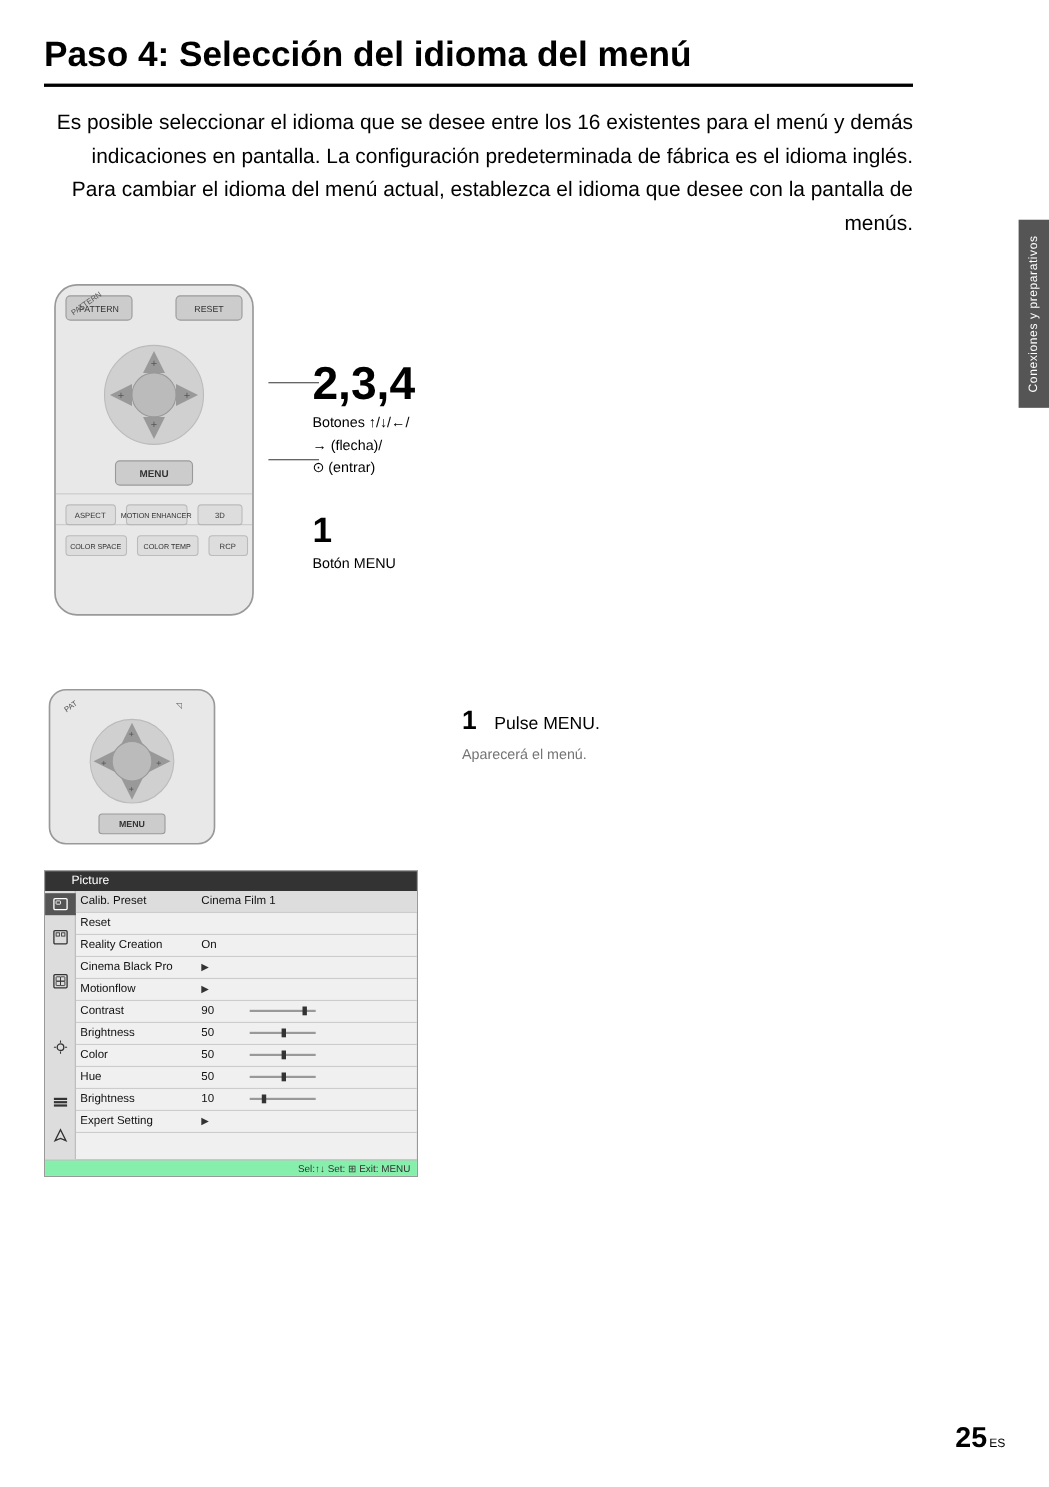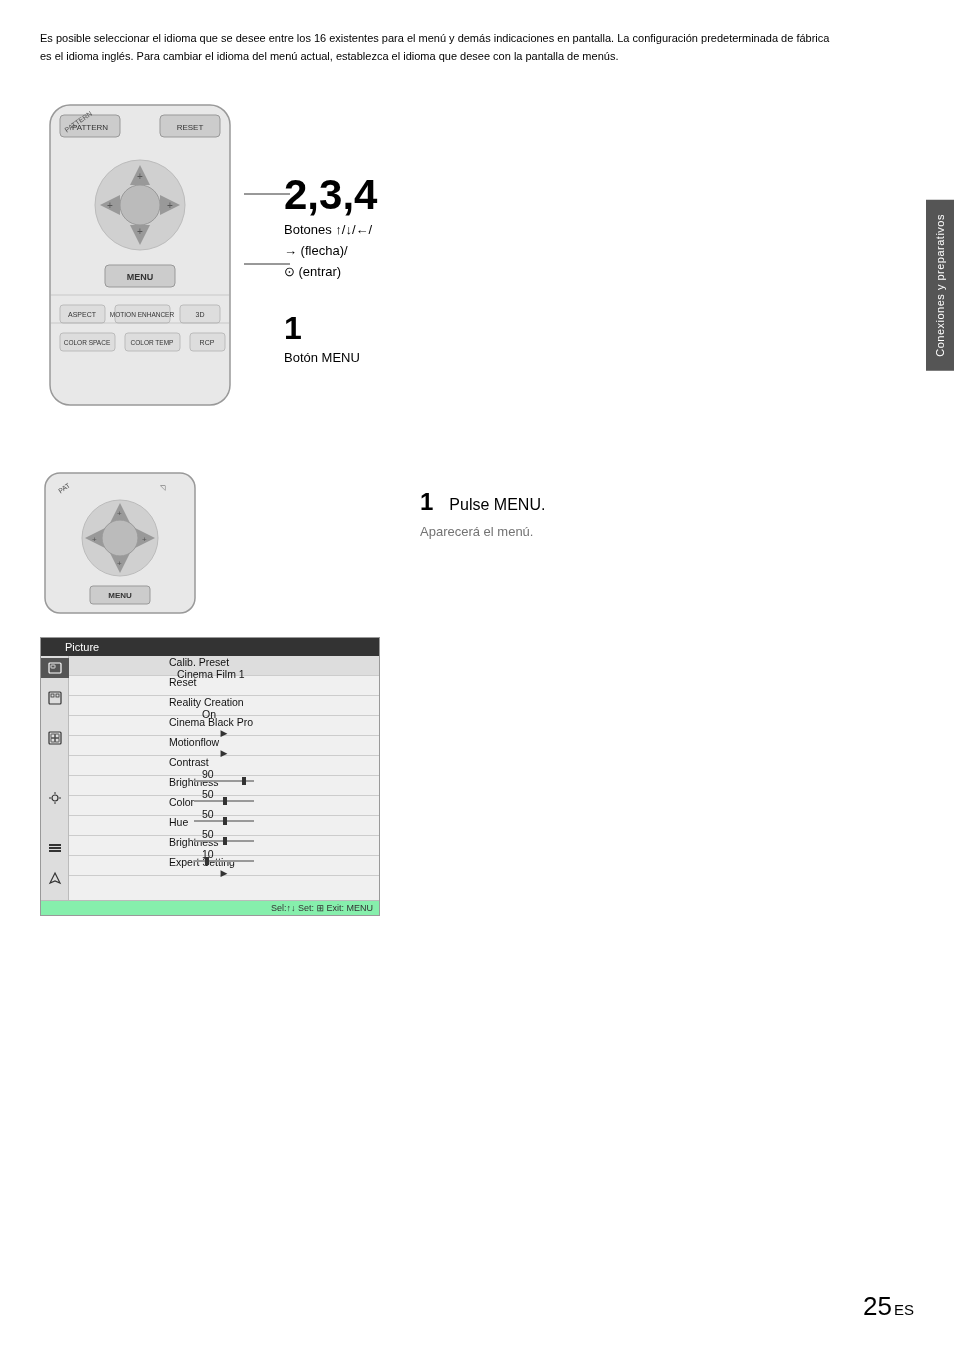--- a/index.html
+++ b/index.html
@@ -21,24 +21,25 @@
     .page-title {
       font-size: 32px;
       font-weight: bold;
       border-bottom: 3px solid #000;
       padding-bottom: 8px;
       margin-bottom: 18px;
       line-height: 1.2;
     }
 
     .intro-text {
-      font-size: 11px;
+      font-size: 19px;
       line-height: 1.6;
       margin-bottom: 30px;
       max-width: 820px;
+      text-align: right;
     }
 
     
     .side-tab {
       position: absolute;
       right: 0;
       top: 200px;
       width: 28px;
       background: #555;
       color: #fff;
@@ -179,21 +180,20 @@
     .menu-rows-col {
       flex: 1;
     }
 
     .menu-row {
       display: flex;
       align-items: center;
       height: 20px;
       border-bottom: 1px solid #ccc;
       padding: 0 4px;
-      flex-direction: column;
     }
 
     .menu-row.highlighted {
       background: #ddd;
     }
 
     .menu-row-label {
       width: 110px;
       font-size: 10.5px;
       color: #111;
@@ -250,33 +250,34 @@
       position: absolute;
       bottom: 30px;
       right: 40px;
       display: flex;
       align-items: baseline;
       gap: 2px;
     }
 
     .page-num-large {
       font-size: 26px;
-      font-weight: normal;
+      font-weight: bold;
     }
 
     .page-num-sup {
-      font-size: 15px;
+      font-size: 11px;
       vertical-align: super;
     }
   </style>
 </head>
 <body>
 
 <div class="main-content">
 
+  <h1 class="page-title">Paso 4: Selección del idioma del menú</h1>
 
   <p class="intro-text">Es posible seleccionar el idioma que se desee entre los 16 existentes para el menú y demás indicaciones en pantalla. La configuración predeterminada de fábrica es el idioma inglés. Para cambiar el idioma del menú actual, establezca el idioma que desee con la pantalla de menús.</p>
 
   <div class="top-section">
 
     <div class="remote-large">
       <svg class="remote-svg-large" viewBox="0 0 200 320" xmlns="http://www.w3.org/2000/svg">
 
         <rect x="10" y="10" width="180" height="300" rx="20" ry="20" fill="#e8e8e8" stroke="#999" stroke-width="1.5"></rect>
 

